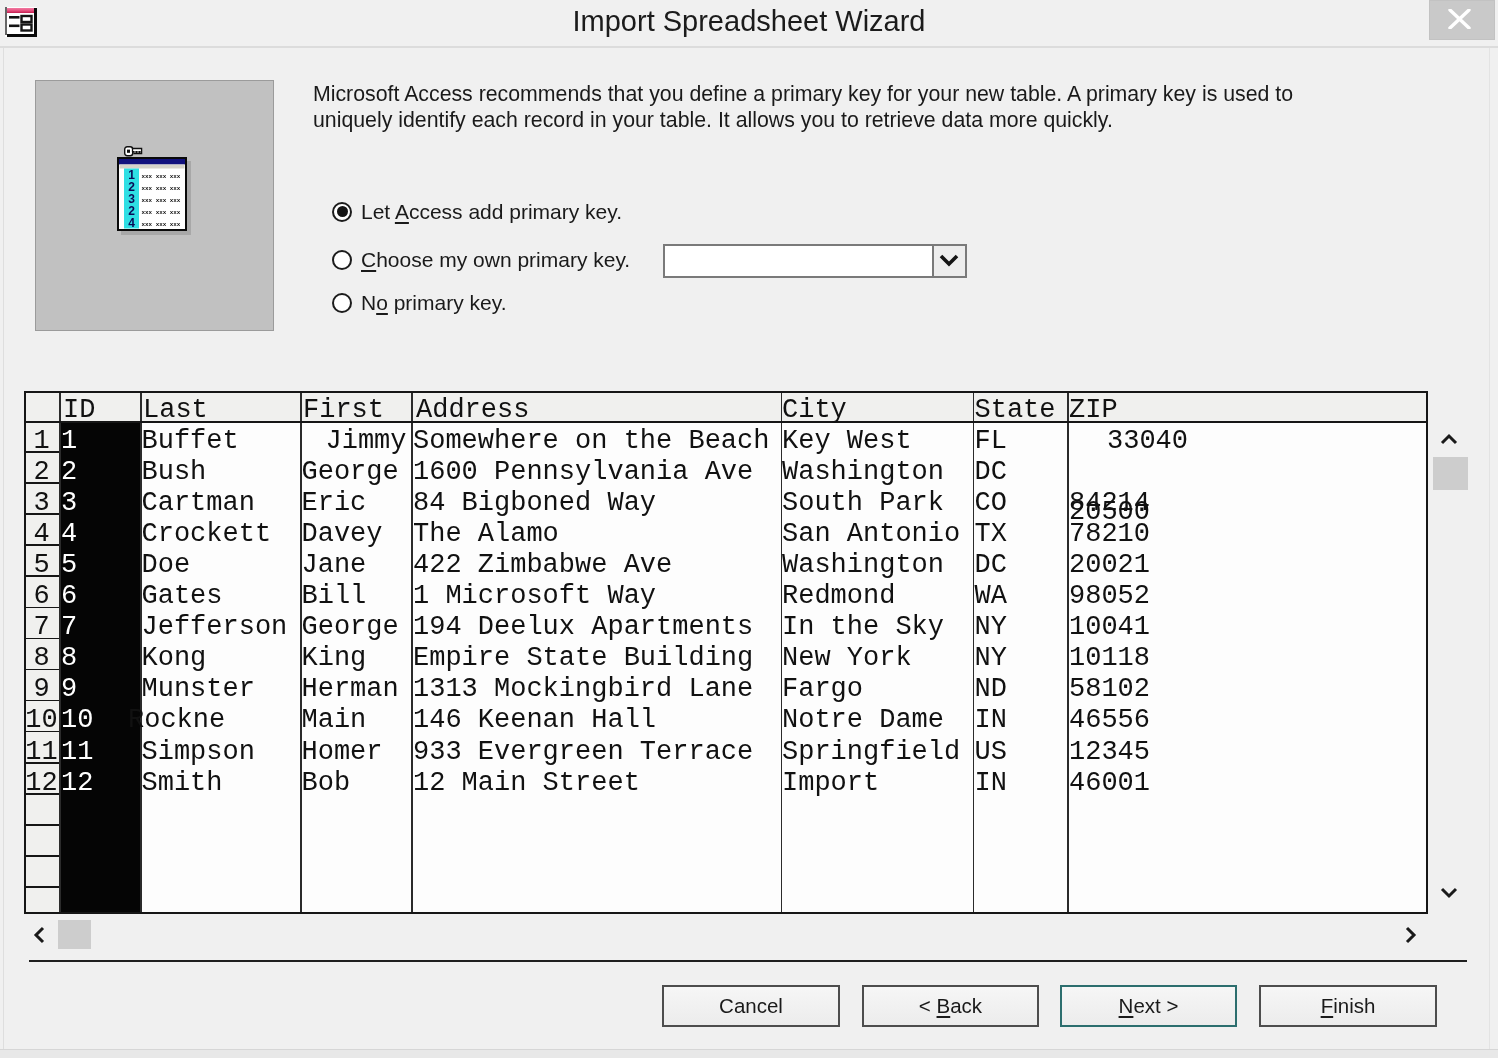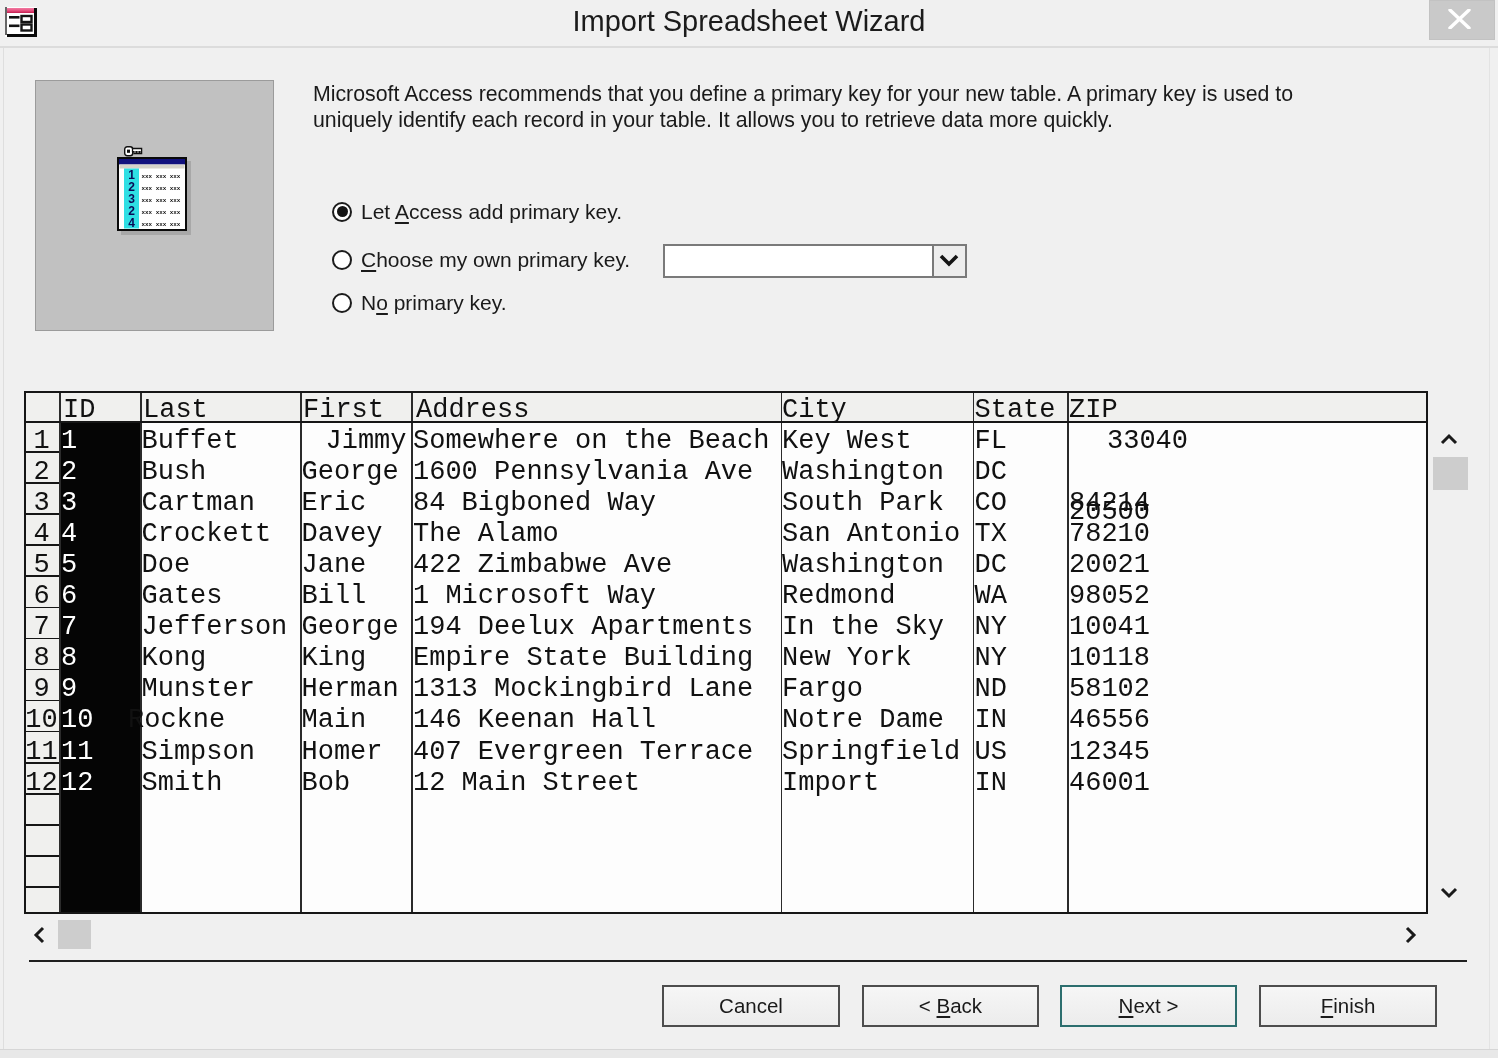--- a/index.html
+++ b/index.html
@@ -185,21 +185,21 @@
 <div class="abs mono" style="left:128px;top:705.4000000000001px;">Rockne</div>
 <div class="abs mono" style="left:301.5px;top:705.4000000000001px;">Main</div>
 <div class="abs mono" style="left:413px;top:705.4000000000001px;">146 Keenan Hall</div>
 <div class="abs mono" style="left:782px;top:705.4000000000001px;">Notre Dame</div>
 <div class="abs mono" style="left:974.5px;top:705.4000000000001px;">IN</div>
 <div class="abs mono" style="left:1069px;top:705.4000000000001px;">46556</div>
 <div class="abs mono" style="left:24px;top:736.5px;width:35px;text-align:center;">11</div>
 <div class="abs mono" style="left:61px;top:736.5px;color:#fff;">11</div>
 <div class="abs mono" style="left:141.5px;top:736.5px;">Simpson</div>
 <div class="abs mono" style="left:301.5px;top:736.5px;">Homer</div>
-<div class="abs mono" style="left:413px;top:736.5px;">407 Evergreen Terrace</div>
+<div class="abs mono" style="left:413px;top:736.5px;">933 Evergreen Terrace</div>
 <div class="abs mono" style="left:782px;top:736.5px;">Springfield</div>
 <div class="abs mono" style="left:974.5px;top:736.5px;">US</div>
 <div class="abs mono" style="left:1069px;top:736.5px;">12345</div>
 <div class="abs mono" style="left:24px;top:767.6px;width:35px;text-align:center;">12</div>
 <div class="abs mono" style="left:61px;top:767.6px;color:#fff;">12</div>
 <div class="abs mono" style="left:141.5px;top:767.6px;">Smith</div>
 <div class="abs mono" style="left:301.5px;top:767.6px;">Bob</div>
 <div class="abs mono" style="left:413px;top:767.6px;">12 Main Street</div>
 <div class="abs mono" style="left:782px;top:767.6px;">Import</div>
 <div class="abs mono" style="left:974.5px;top:767.6px;">IN</div>

